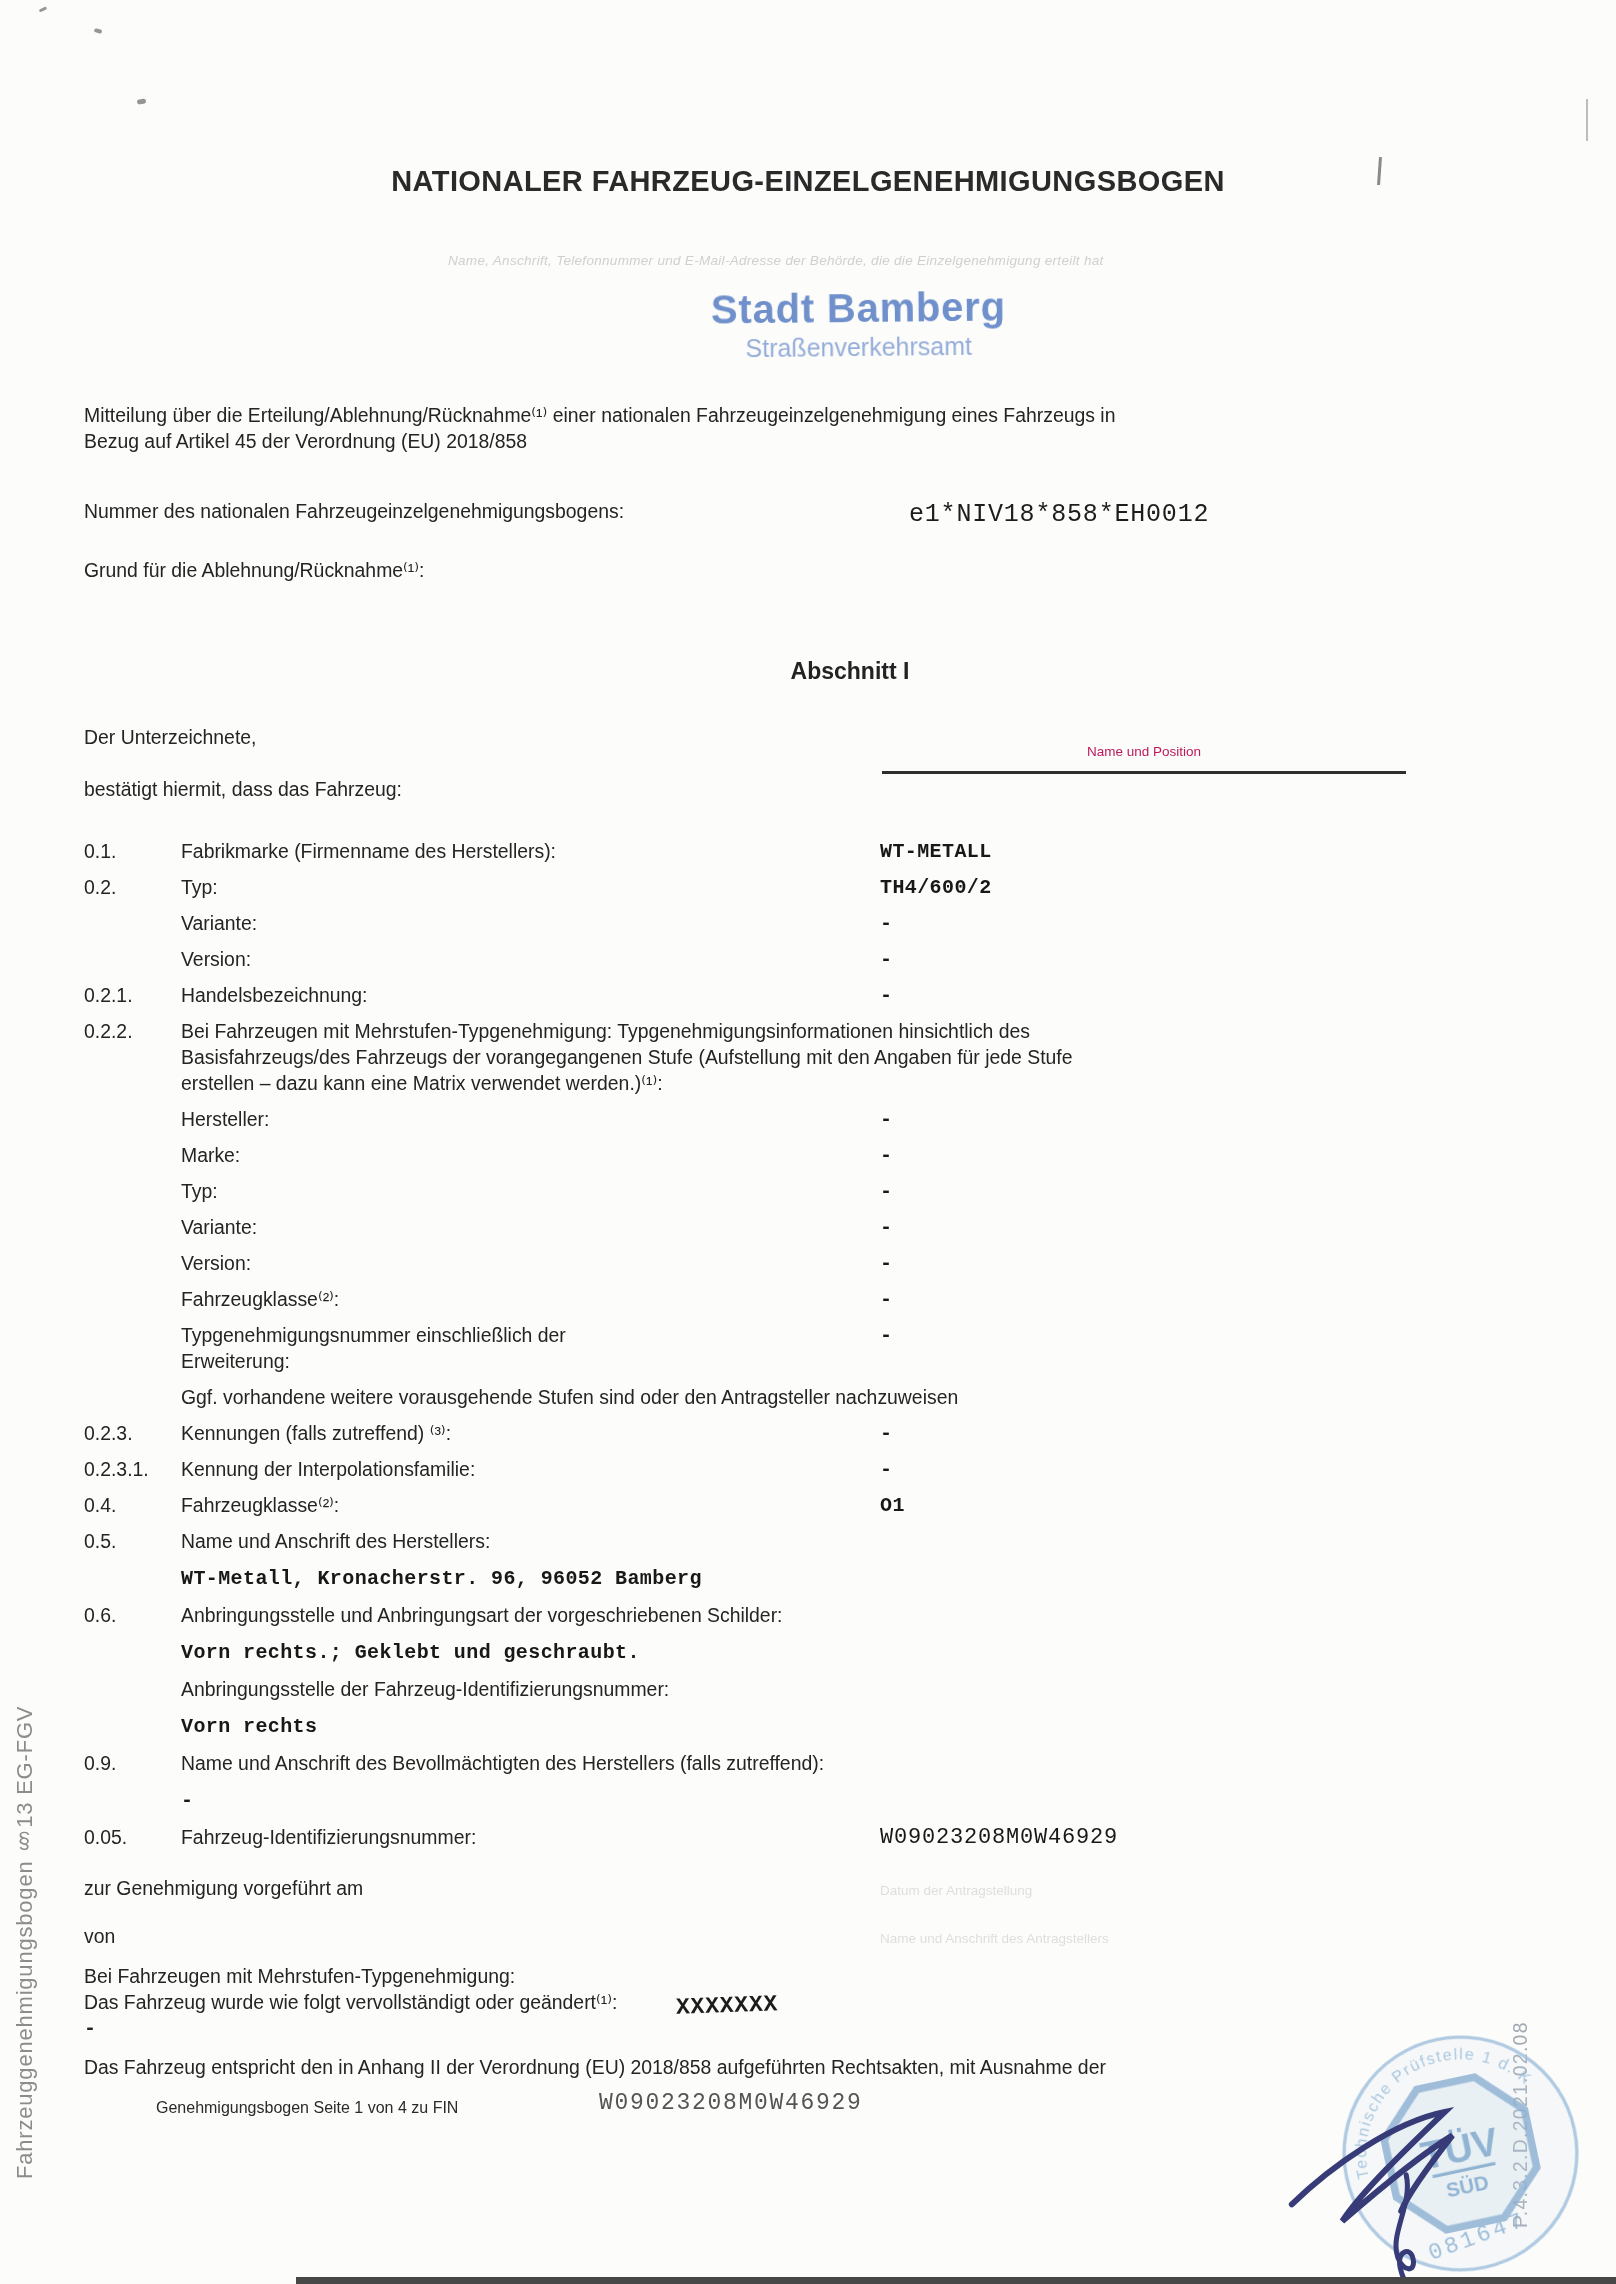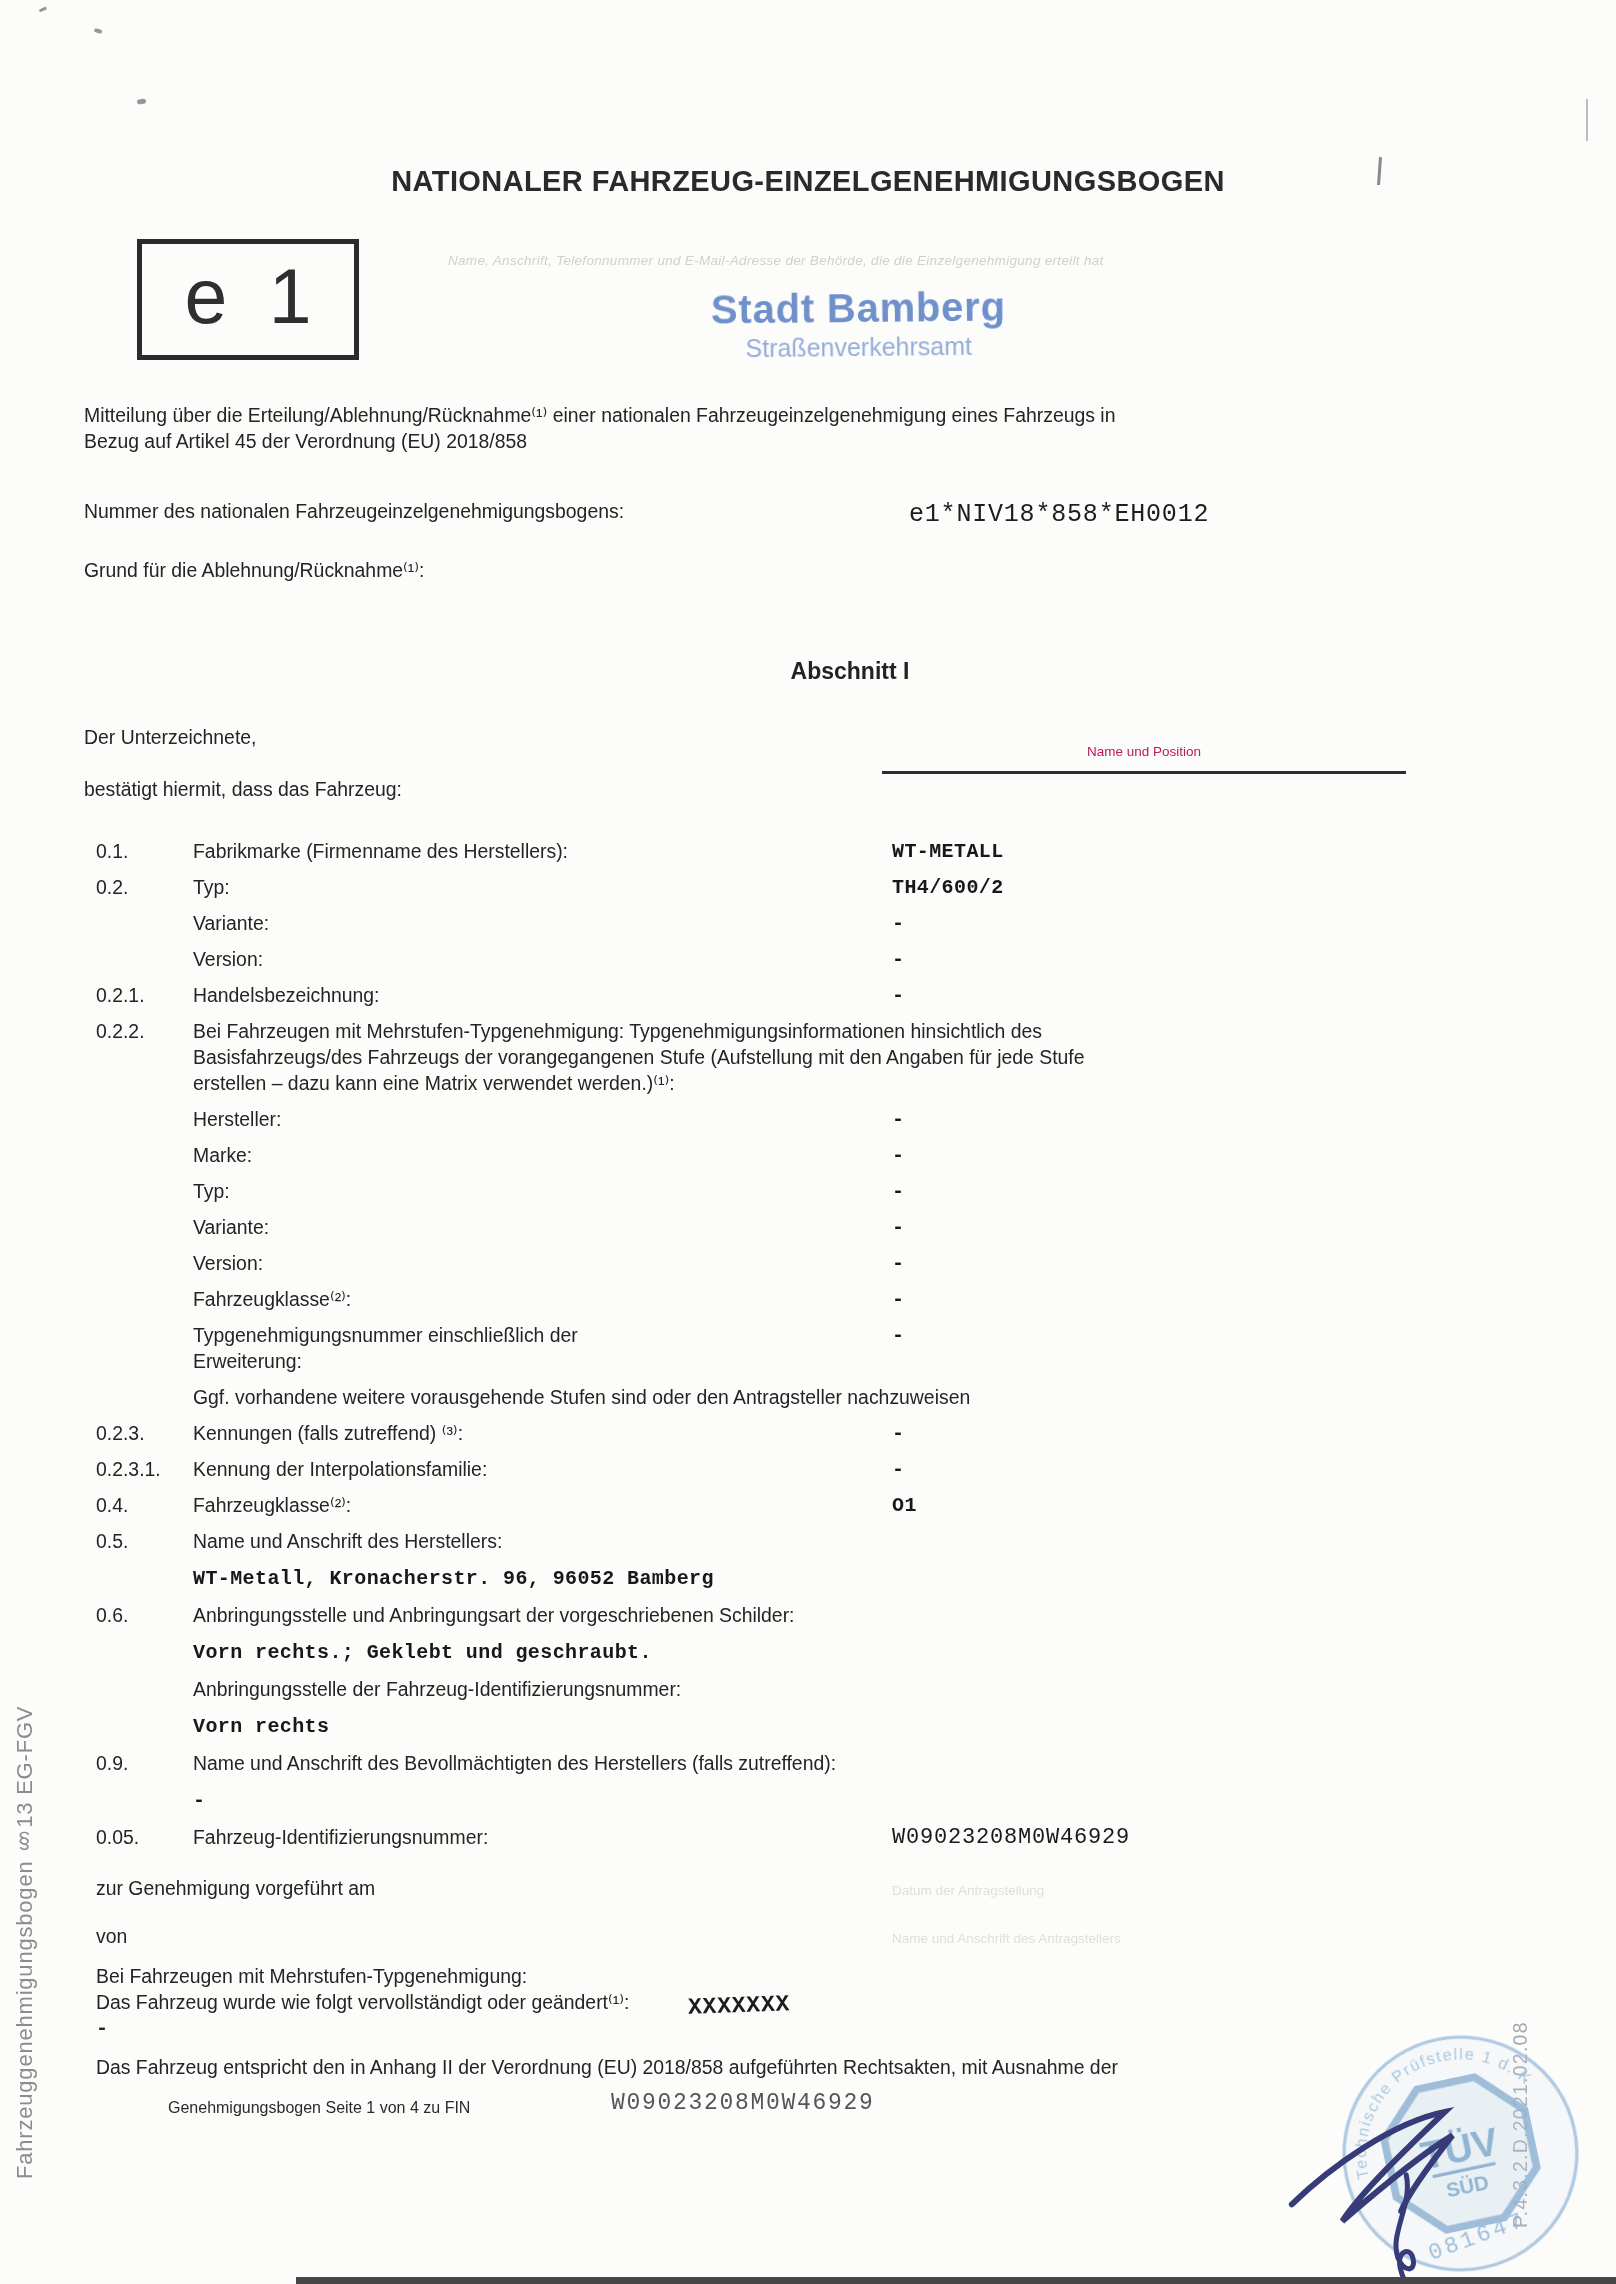--- a/index.html
+++ b/index.html
@@ -48,21 +48,21 @@
   }
   .rej-label { position:absolute; left:84px; top:559px; font-size:19.4px; }
 
   .section-heading { position:absolute; top:658px; left:0; width:100%; text-align:center; font-size:23px; font-weight:bold; color:#222;padding-left:42px; }
 
   .signer-intro { position:absolute; left:84px; top:726px; font-size:19.4px; }
   .sig-hint { position:absolute; left:882px; top:744px; width:524px; text-align:center; font-size:13.5px; color:#be185d; }
   .sig-line { position:absolute; left:882px; top:771px; width:524px; height:2.5px; background:#2e2e2e; }
   .confirm { position:absolute; left:84px; top:778px; font-size:19.4px; }
 
-  .body-flow { position:absolute; left:84px; top:838px; width:1482px; font-size:19.4px; line-height:26px;margin-left:12px; }
+  .body-flow { position:absolute; left:84px; top:838px; width:1482px; font-size:19.4px; line-height:26px; }
   .row { position:relative; margin-bottom:10px; min-height:26px; }
   .row .num { position:absolute; left:0; top:0; }
   .row .label { display:inline-block; margin-left:97px; white-space:nowrap; vertical-align:top; }
   .row .label div { white-space:nowrap; }
   .mono, .row .value, .mono-line, .xxx-overlay, .ms-dash, .fin-value {
     font-family:"Liberation Mono","DejaVu Sans Mono",monospace;
   }
   .row .value { position:absolute; left:796px; top:0.8px; font-weight:bold; font-size:20px; color:#181818; letter-spacing:0.4px; }
   .row .value.vin { font-weight:normal; font-size:22px; letter-spacing:0.8px; }
   .mono-line { display:inline-block; margin-left:97px; font-weight:bold; font-size:20px; color:#181818; letter-spacing:0.4px; }
@@ -103,23 +103,20 @@
 <div class="page">
 
   <div class="speck s1"></div>
   <div class="speck s2"></div>
   <div class="speck s3"></div>
   <div class="pen-mark"></div>
   <div class="pen-mark2"></div>
 
   <div class="title">NATIONALER FAHRZEUG-EINZELGENEHMIGUNGSBOGEN</div>
 
-  <div class="e1-box">
-    <span class="e1-text">e 1</span>
-  </div>
 
   <div class="authority-hint">Name, Anschrift, Telefonnummer und E-Mail-Adresse der Behörde, die die Einzelgenehmigung erteilt hat</div>
 
   <div class="blue-stamp">
     <div class="stamp-l1" style="color:#5c81c5;">Stadt Bamberg</div>
     <div class="stamp-l2" style="color:#7d9bd2;">Straßenverkehrsamt</div>
   </div>
 
   <div class="intro">
     <div>Mitteilung über die Erteilung/Ablehnung/Rücknahme⁽¹⁾ einer nationalen Fahrzeugeinzelgenehmigung eines Fahrzeugs in</div>

